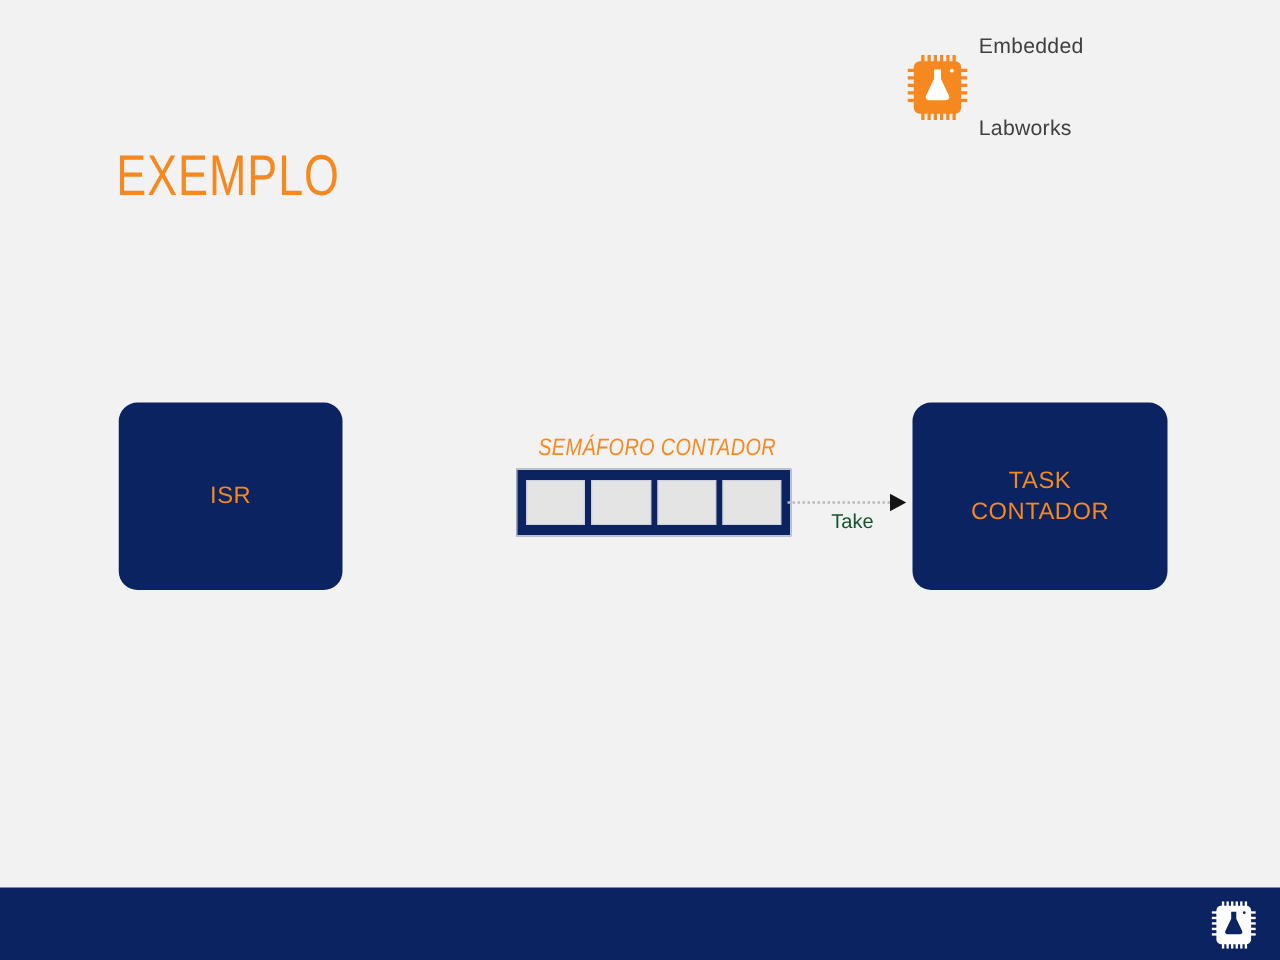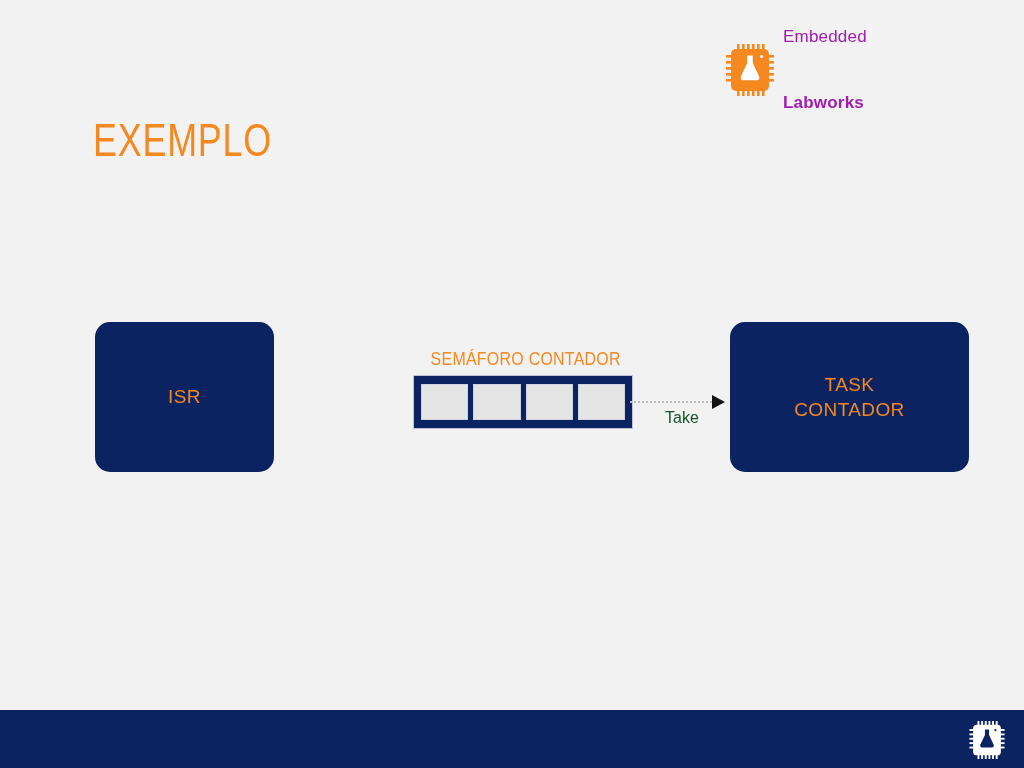--- a/index.html
+++ b/index.html
@@ -22,27 +22,27 @@
     top: 28px;
     display: flex;
     align-items: center;
     gap: 9px;
   }
   .brand-mark { width: 48px; height: 52px; display: block; }
   .brand-text {
     display: flex;
     flex-direction: column;
     line-height: 1.08;
-    color: #a21caf;
+    color: #404040;
     font-size: 17px;
     letter-spacing: .2px;
     gap: 48px;
   }
   .brand-text .l1 { font-weight: 400; }
-  .brand-text .l2 { font-weight: 700; }
+  .brand-text .l2 { font-weight: 400; }
 
   
   .slide-title {
     position: absolute;
     left: 93px;
     top: 113px;
     color: #f5881f;
     font-size: 46px;
     font-weight: 400;
     letter-spacing: 1px;
@@ -61,24 +61,24 @@
     display: flex;
     align-items: center;
     justify-content: center;
     text-align: center;
     color: #f5881f;
     font-size: 19px;
     line-height: 1.32;
     letter-spacing: .4px;
   }
   #isr-box      { left: 95px;  top: 322px; width: 179px; height: 150px; }
-  #handler-box  { left: 730px; top: 322px; width: 239px; height: 150px; }
-
-  
-  .sem-group { position: absolute; left: 413px; top: 348px; width: 220px; }
+  #handler-box  { left: 730px; top: 322px; width: 204px; height: 150px; }
+
+  
+  .sem-group { position: absolute; left: 413px; top: 348px; width: 220px; font-style: italic; }
   .sem-label {
     color: #f5881f;
     font-size: 19px;
     text-align: center;
     letter-spacing: .3px;
     transform: scaleX(0.84);
     white-space: nowrap;
     margin-bottom: 5px;
   }
   .sem-frame {

